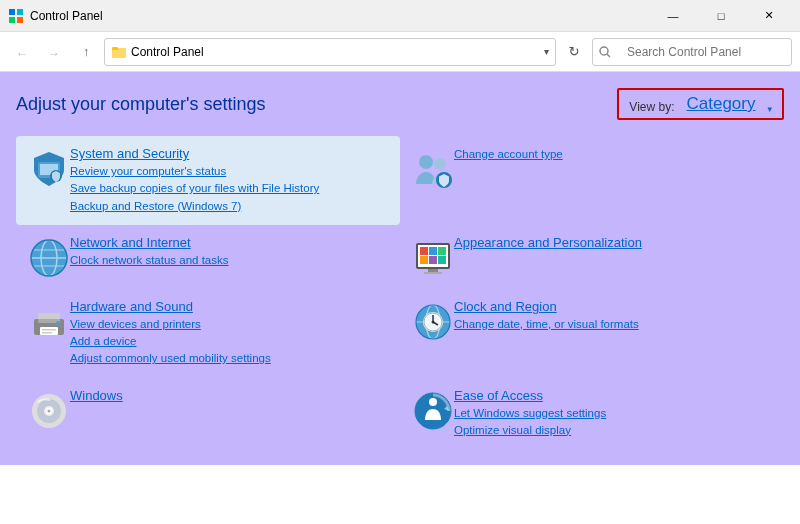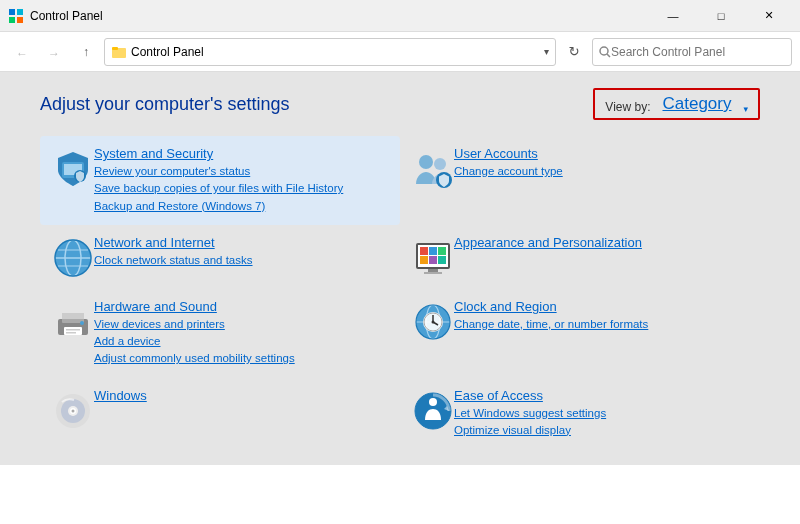--- a/index.html
+++ b/index.html
@@ -107,36 +107,36 @@
     }
 
     .search-box {
       width: 200px;
       height: 28px;
       border: 1px solid #ccc;
       border-radius: 3px;
       display: flex;
       align-items: center;
       padding: 0 6px;
-      gap: 0;
+      gap: 16px;
       background: #fff;
     }
     .search-box input {
       border: none;
       outline: none;
       flex: 1;
       font-size: 12px;
       color: #888;
       font-family: inherit;
     }
 
     
     .main {
-      padding: 16px 40px;
-      background: #e5e5e5;
+      padding: 16px 16px;
+      background: #c4b5fd;
     }
 
     .page-header {
       display: flex;
       align-items: center;
       justify-content: space-between;
       margin-bottom: 16px;
     }
     .page-title {
       font-size: 18px;
@@ -290,21 +290,20 @@
 
         <circle cx="14" cy="14" r="7" fill="#7ab3d8"></circle>
         <path d="M4 36 C4 28 10 24 14 24 C18 24 24 28 24 36" fill="#7ab3d8"></path>
         <circle cx="28" cy="16" r="6" fill="#a0c4e0"></circle>
         <path d="M20 36 C20 30 25 26 28 26 C31 26 36 28 38 36" fill="#a0c4e0"></path>
 
         <circle cx="32" cy="32" r="8" fill="#1e7ab8"></circle>
         <path d="M32 26 L37 28.5 L37 33 C37 36.5 32 39 32 39 C32 39 27 36.5 27 33 L27 28.5 Z" fill="#fff" opacity="0.8"></path>
       </svg>
       <div class="cat-content">
-        <div class="cat-title">User Accounts</div>
         <span class="cat-sub">Change account type</span>
       </div>
     </div>
 
     <div class="category-item">
       <svg class="cat-icon" viewBox="0 0 42 42">
 
         <circle cx="21" cy="21" r="18" fill="#4a9fd4"></circle>
         <ellipse cx="21" cy="21" rx="8" ry="18" fill="none" stroke="#a8d4f0" stroke-width="1.5"></ellipse>
         <line x1="3" y1="21" x2="39" y2="21" stroke="#a8d4f0" stroke-width="1.5"></line>
@@ -367,21 +366,21 @@
         <circle cx="21" cy="21" r="17" fill="none" stroke="#1e7ab8" stroke-width="1.2"></circle>
 
         <circle cx="21" cy="21" r="10" fill="white" opacity="0.9"></circle>
         <circle cx="21" cy="21" r="9" fill="none" stroke="#aaa" stroke-width="1"></circle>
         <line x1="21" y1="21" x2="21" y2="14" stroke="#333" stroke-width="1.5"></line>
         <line x1="21" y1="21" x2="26" y2="24" stroke="#333" stroke-width="1.5"></line>
         <circle cx="21" cy="21" r="1.5" fill="#333"></circle>
       </svg>
       <div class="cat-content">
         <div class="cat-title">Clock and Region</div>
-        <span class="cat-sub">Change date, time, or number formats</span>
+        <span class="cat-sub">Change date, time, or visual formats</span>
       </div>
     </div>
 
     <div class="category-item">
       <svg class="cat-icon" viewBox="0 0 42 42">
 
         <circle cx="21" cy="21" r="17" fill="#ddd"></circle>
         <circle cx="21" cy="21" r="12" fill="#c0c8d8"></circle>
         <circle cx="21" cy="21" r="5" fill="#eee"></circle>
         <circle cx="21" cy="21" r="3" fill="#fff"></circle>

